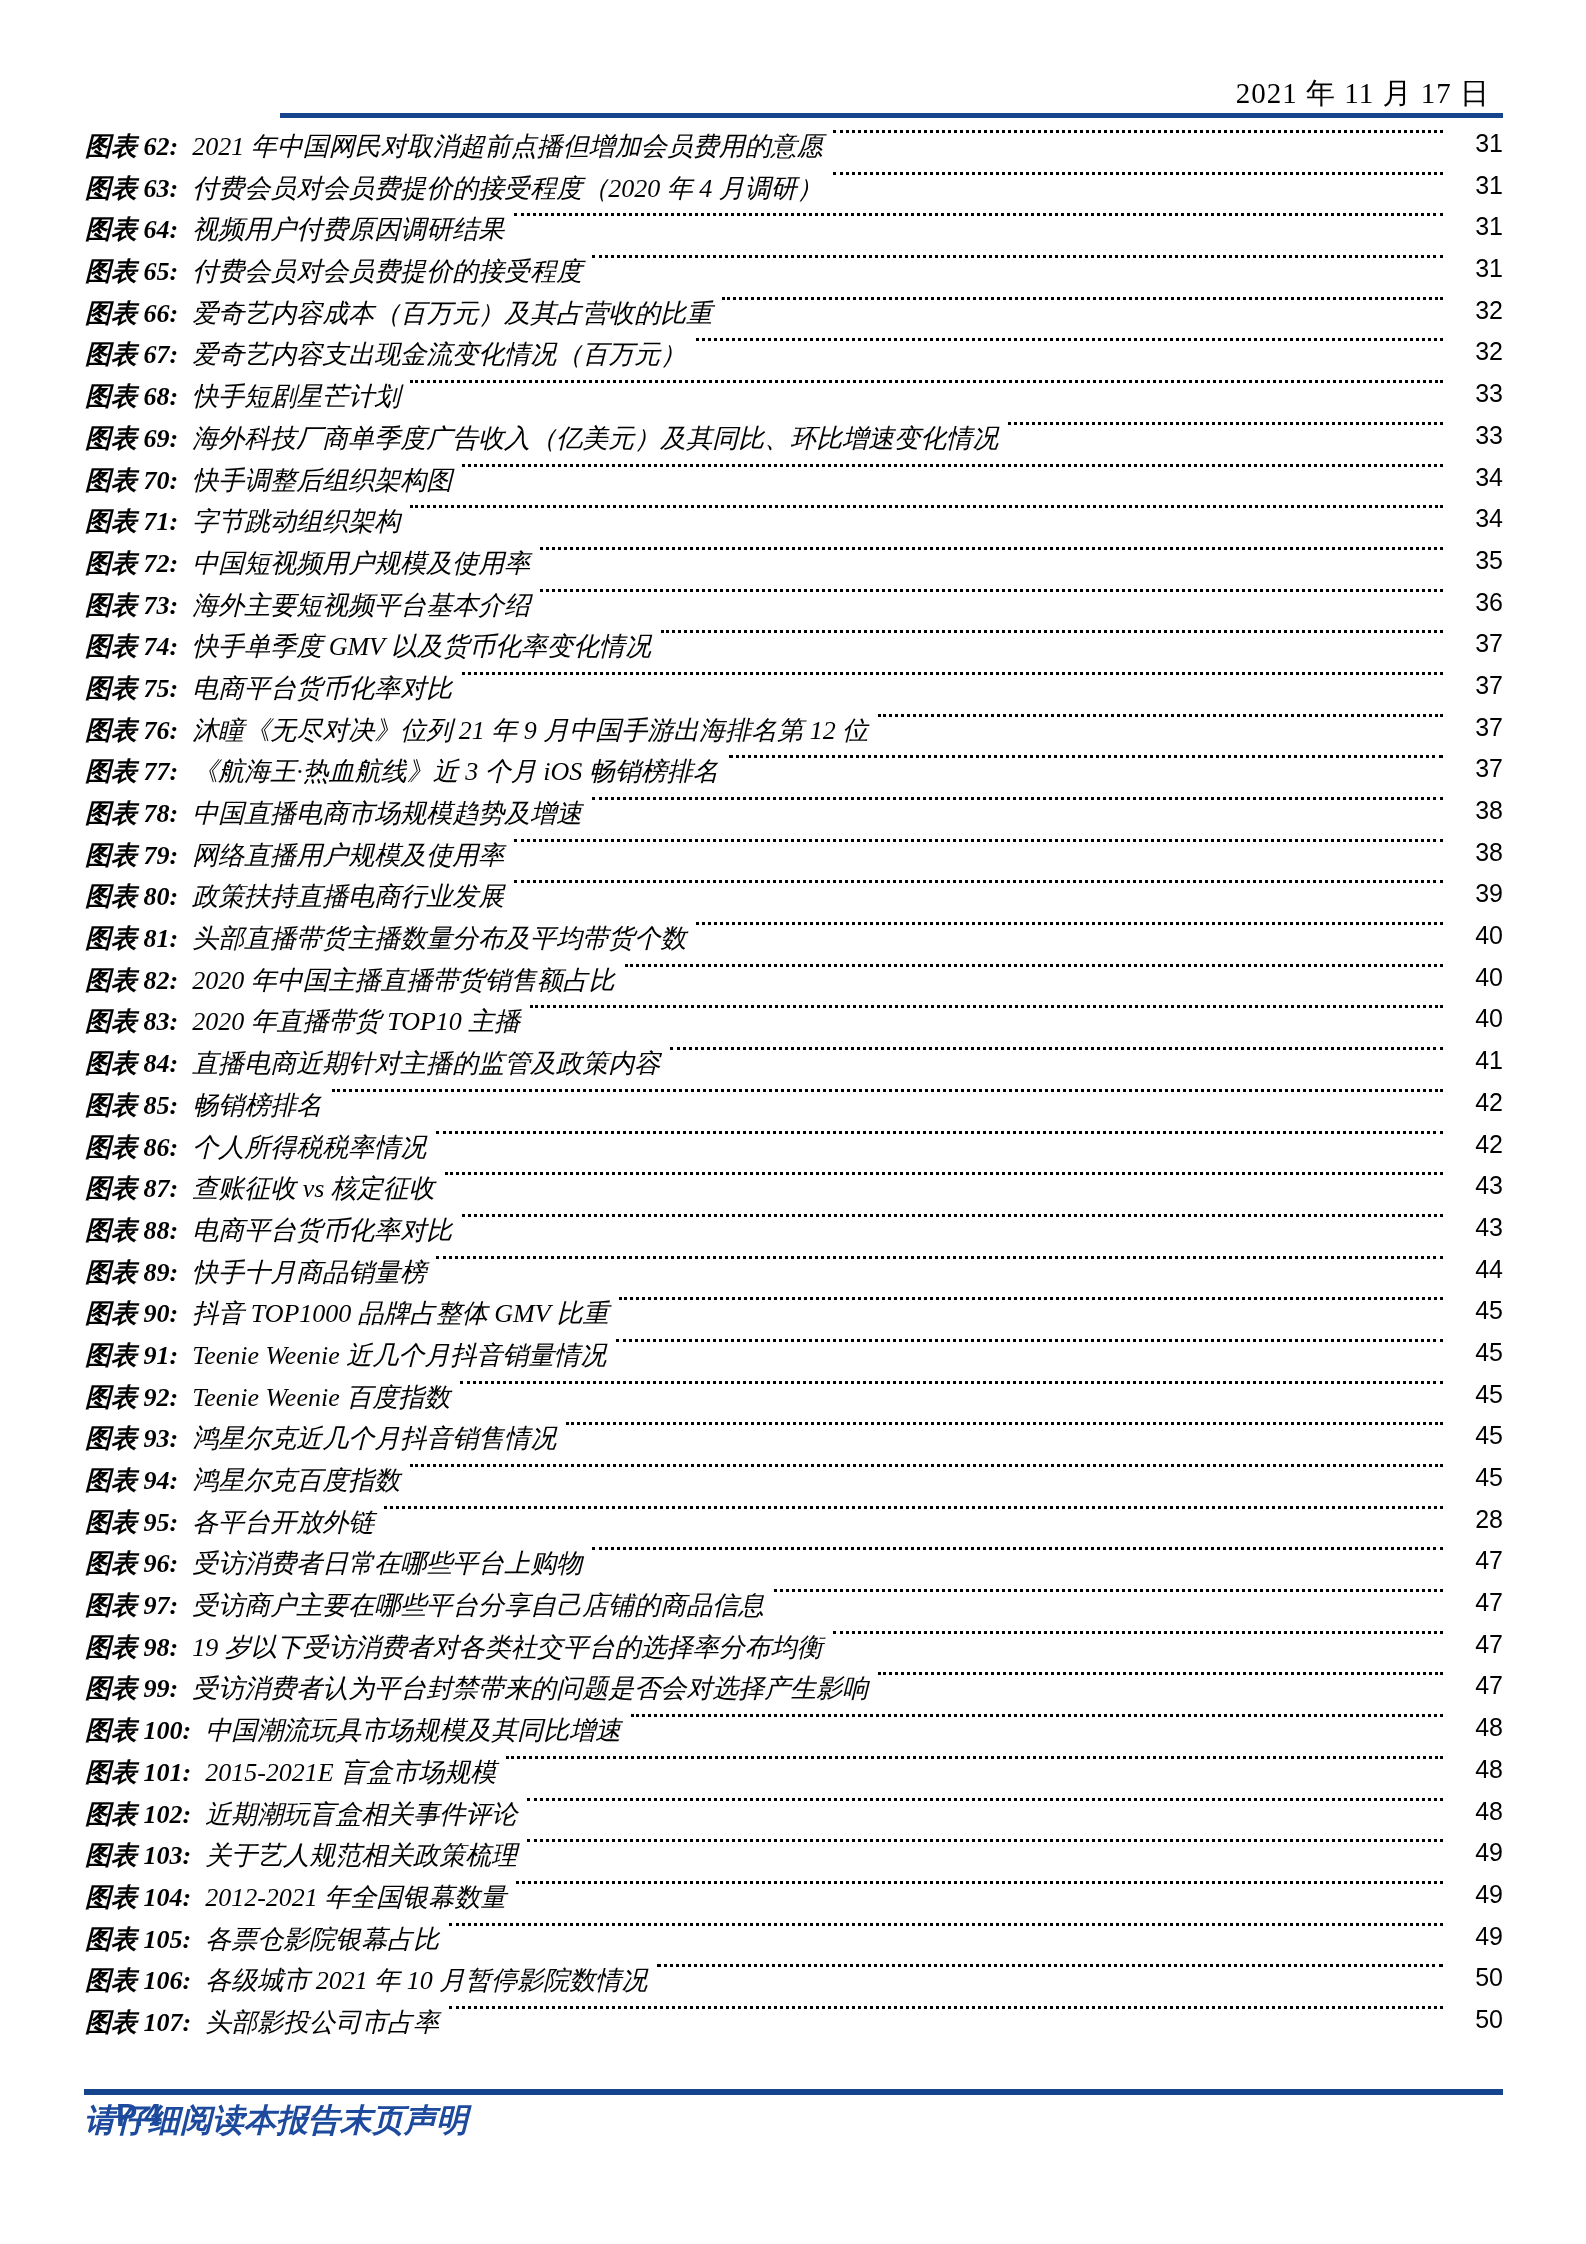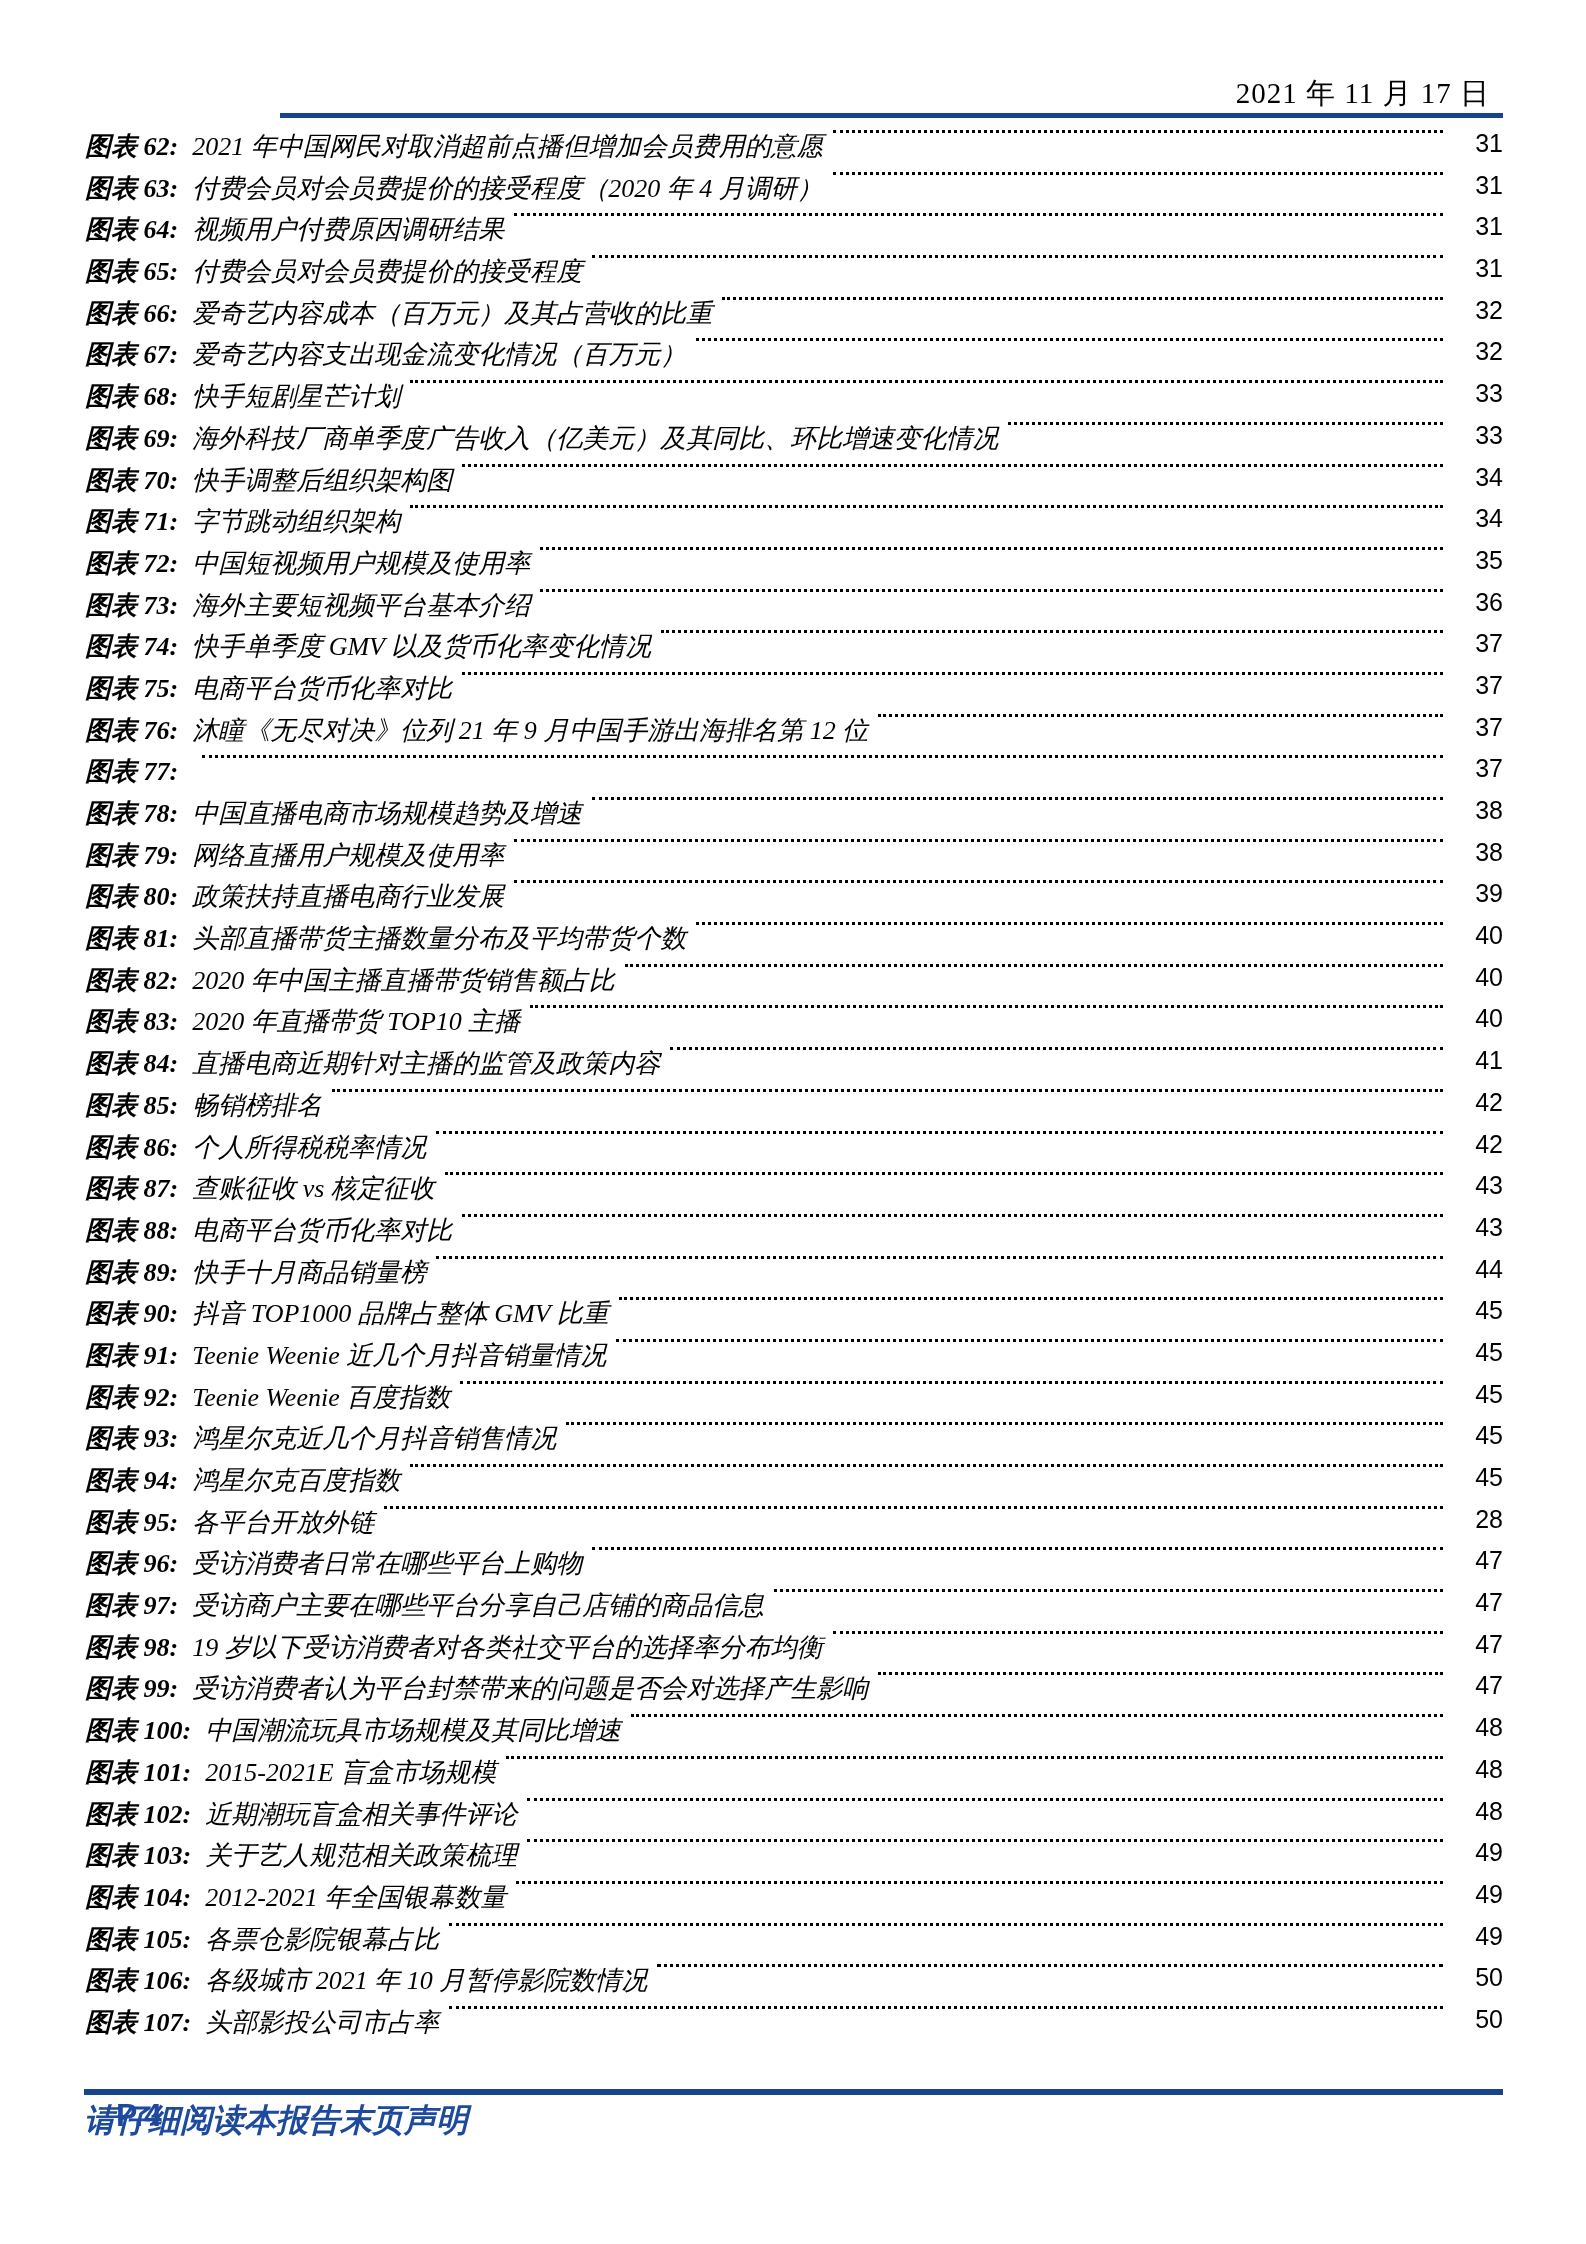--- a/index.html
+++ b/index.html
@@ -178,20 +178,21 @@
       <span class="toc-page">37</span>
     </div>
     <div class="toc-row">
       <span class="toc-label">图表 76:</span>
       <span class="toc-title">沐瞳《无尽对决》位列 21 年 9 月中国手游出海排名第 12 位</span>
       <span class="toc-leader"></span>
       <span class="toc-page">37</span>
     </div>
     <div class="toc-row">
       <span class="toc-label">图表 77:</span>
+      <span class="toc-title">《航海王·热血航线》近 3 个月 iOS 畅销榜排名</span>
       <span class="toc-leader"></span>
       <span class="toc-page">37</span>
     </div>
     <div class="toc-row">
       <span class="toc-label">图表 78:</span>
       <span class="toc-title">中国直播电商市场规模趋势及增速</span>
       <span class="toc-leader"></span>
       <span class="toc-page">38</span>
     </div>
     <div class="toc-row">

